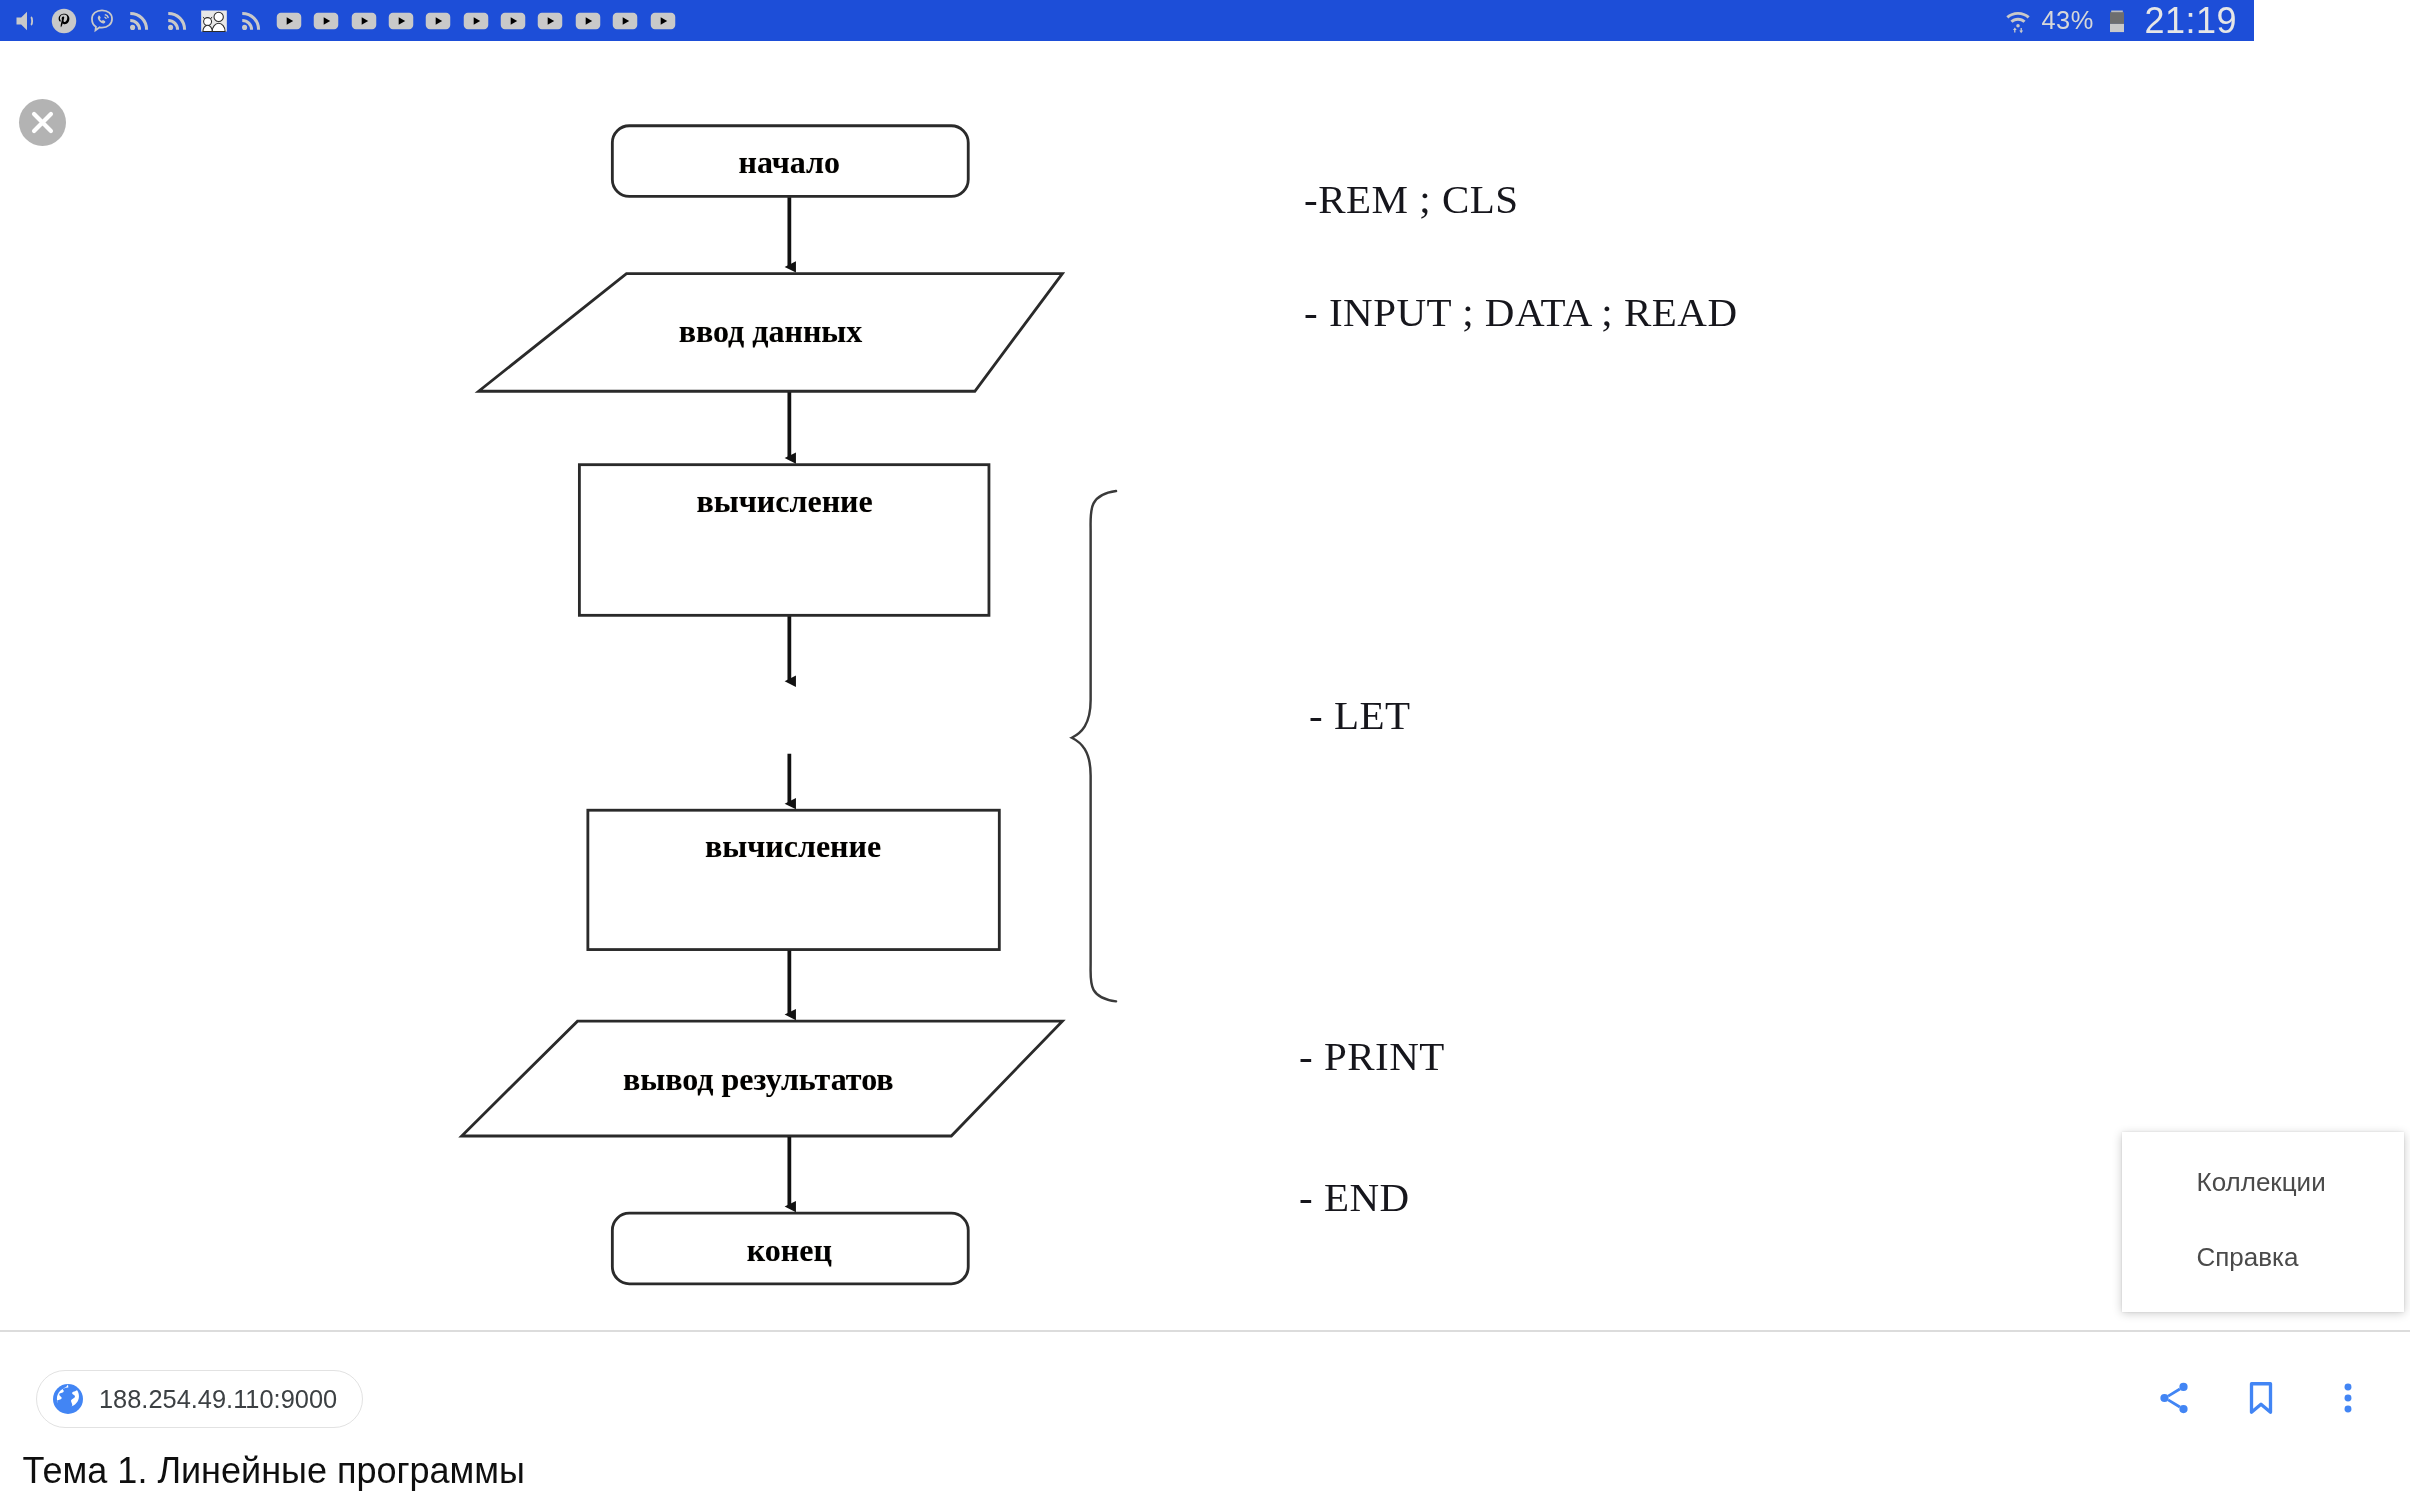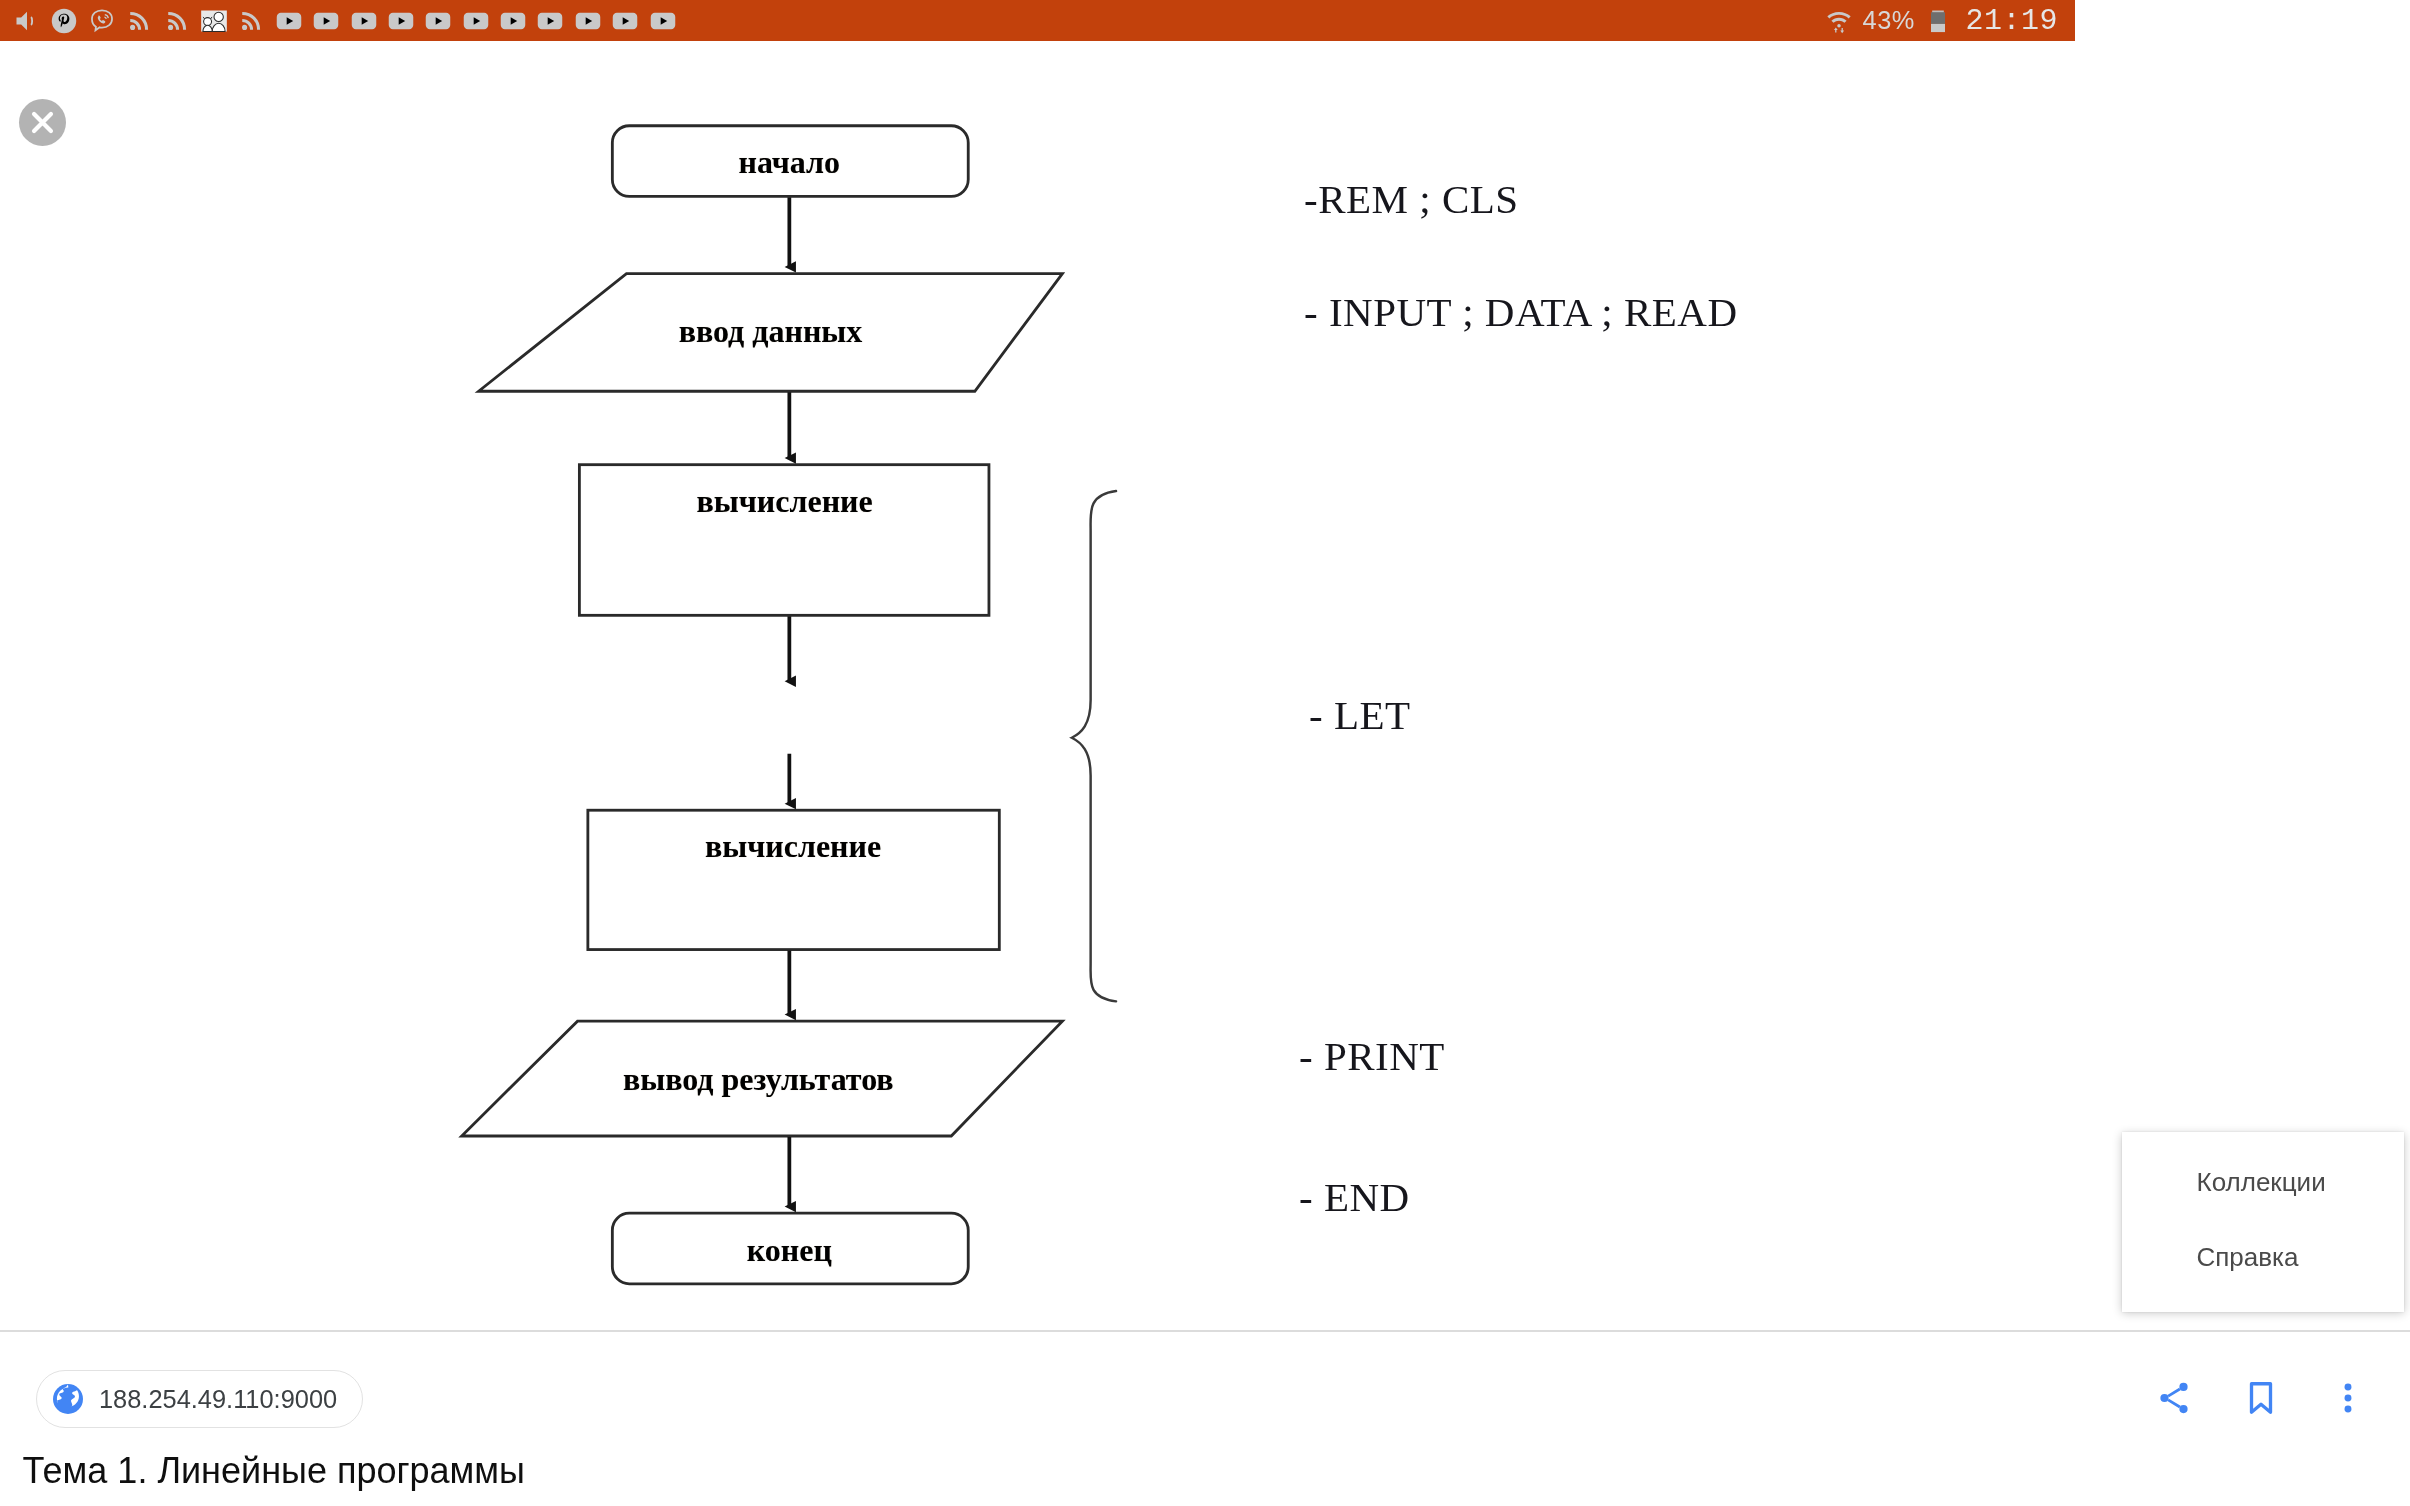--- a/index.html
+++ b/index.html
@@ -6,36 +6,36 @@
   html, body {
     width: 2411px; height: 1507px;
     background: #ffffff;
     font-family: "Liberation Sans", sans-serif;
     overflow: hidden;
   }
   #root { position: relative; width: 2411px; height: 1507px; background: #fff; }
 
   
   .statusbar {
-    position: absolute; left: 0; top: 0; width: 2075px; height: 41px;
-    background: #c2410c; display: flex; 
+    position: absolute; left: 0; top: 0; width: 2254px; height: 41px;
+    background: #1d4ed8; display: flex; 
   }
   .status-left { display: flex; align-items: center; gap: 9.4px; padding-left: 13px; }
   .status-right {
     position: absolute; right: 17px; top: 0; height: 41px;
     display: flex; align-items: center; gap: 9.4px;
   }
   .sb-icon { width: 28px; height: 28px; display: block; }
   .sb-batt-pct {
     color: #d8d8d8; font-size: 25.4px; letter-spacing: 0.5px;
     font-family: "Liberation Sans", sans-serif;
   }
   .sb-clock {
-    color: #e6e6e6; font-size: 30px; letter-spacing: 0.5px;
-    font-family: Liberation Mono, monospace; padding-left: 3.8px;
+    color: #e6e6e6; font-size: 36px; letter-spacing: 0.5px;
+    font-family: Liberation Sans, sans-serif; padding-left: 3.8px;
   }
 
   
   .close-btn {
     position: absolute; left: 19px; top: 58px;
     width: 47px; height: 47px; border-radius: 50%;
     background: #b3b3b3; cursor: pointer;
   }
 
   

